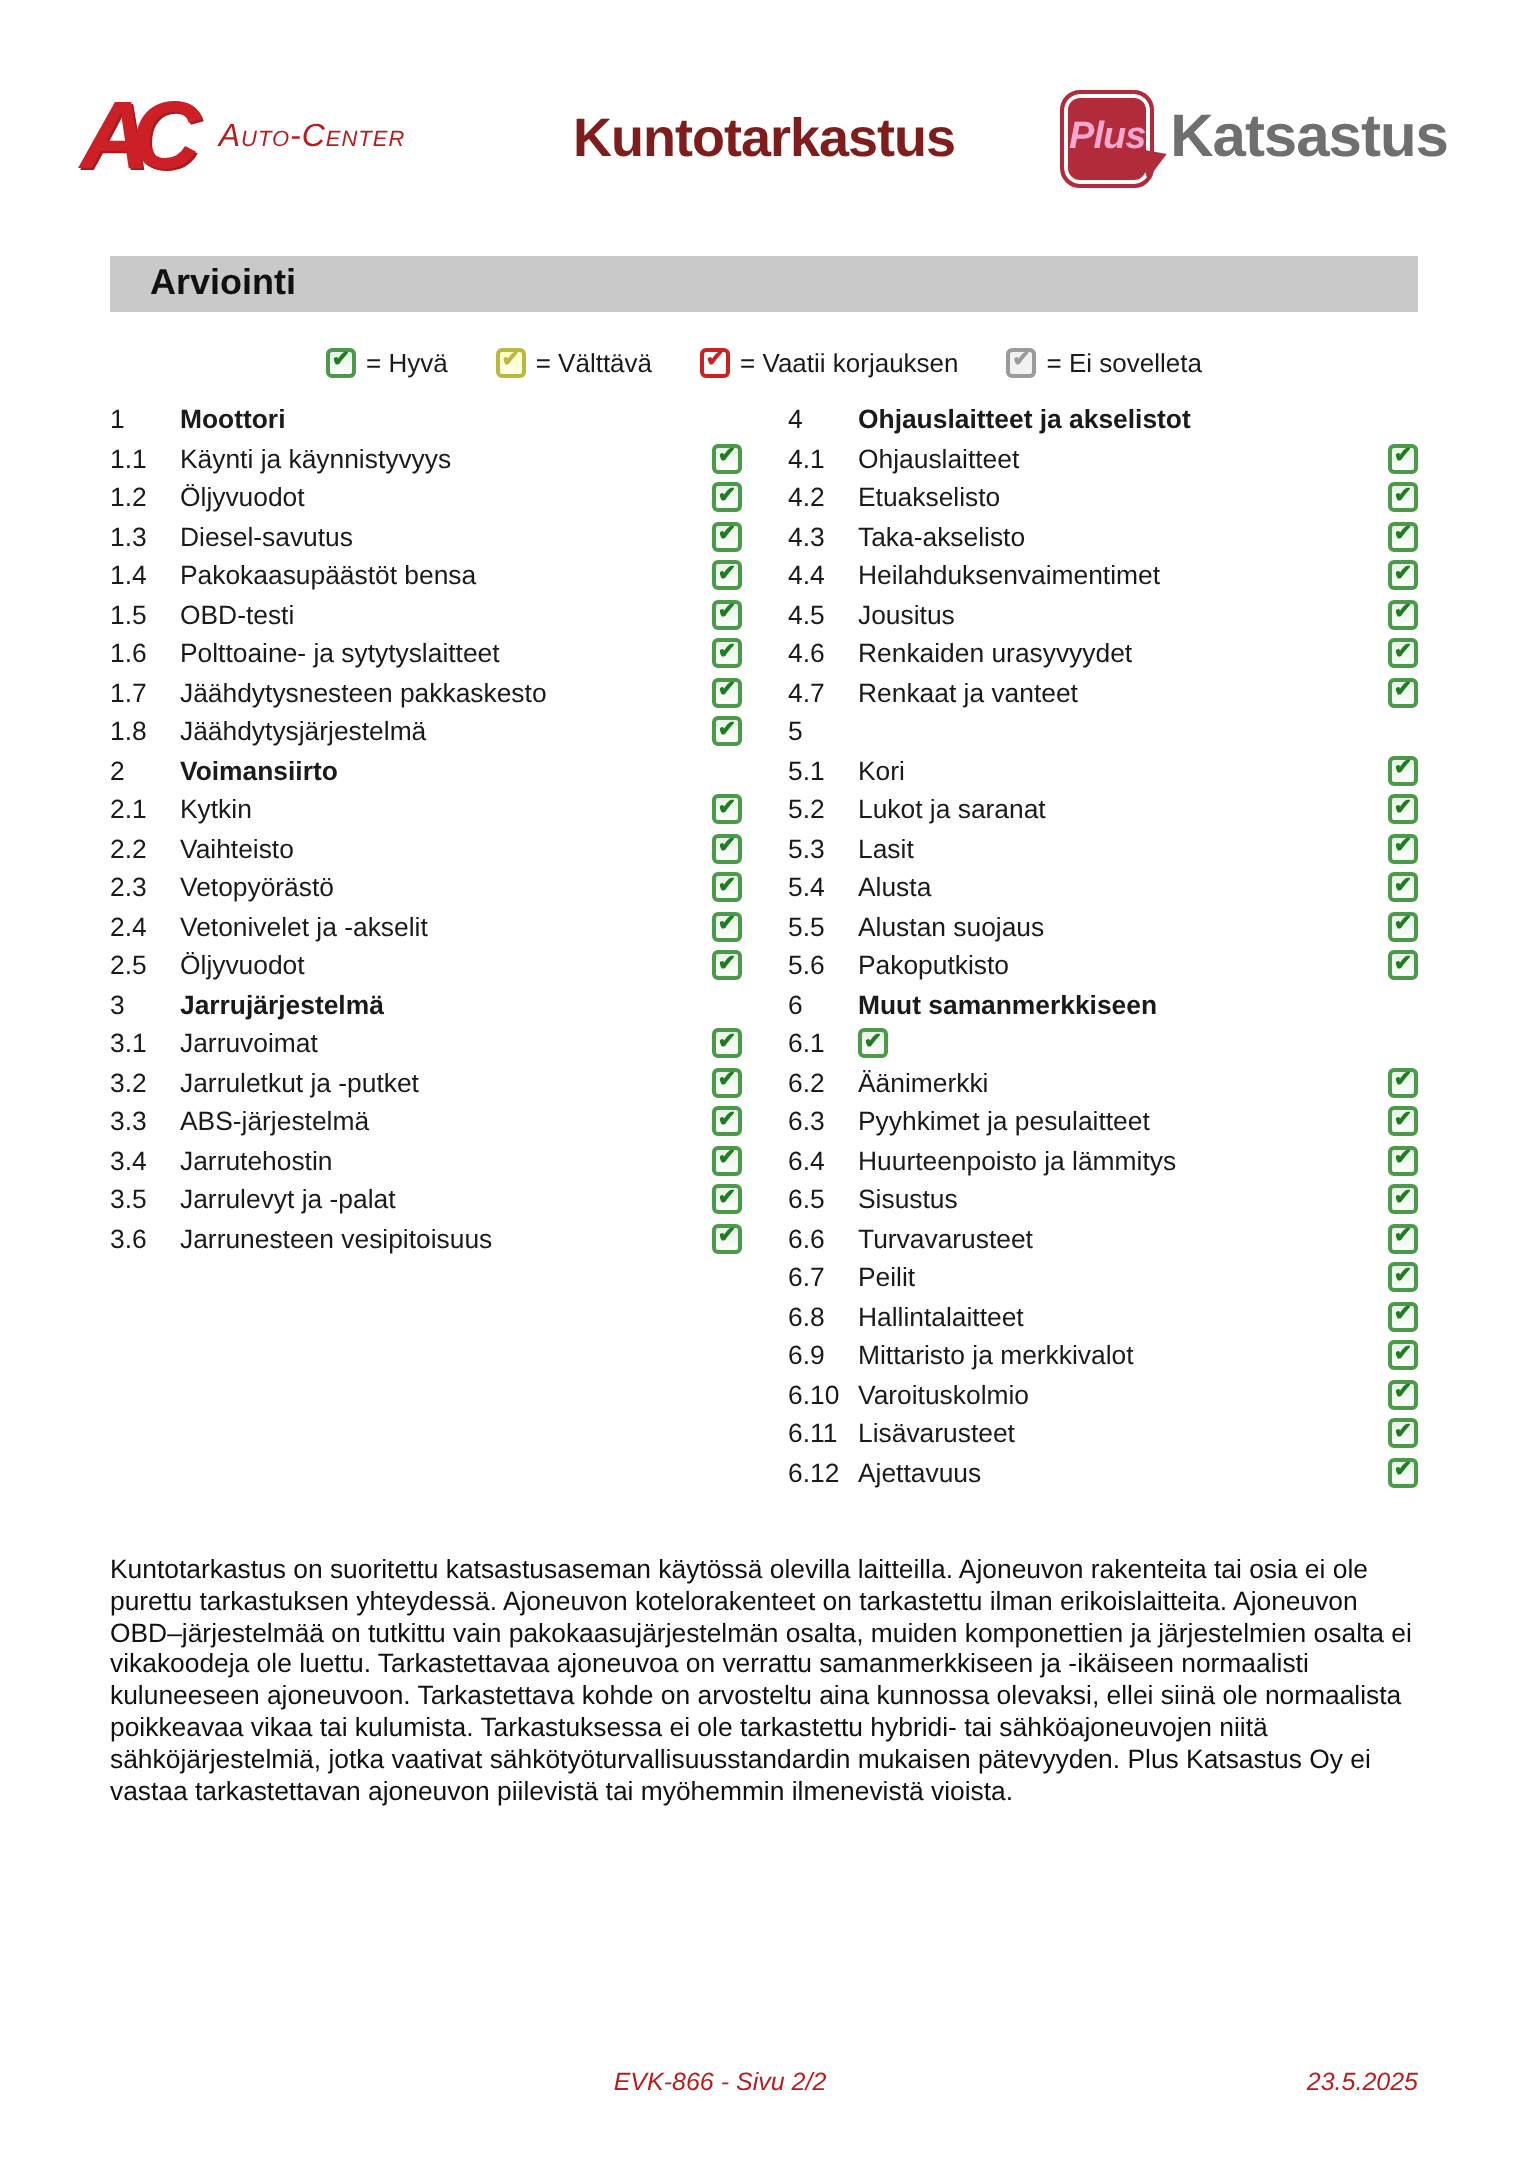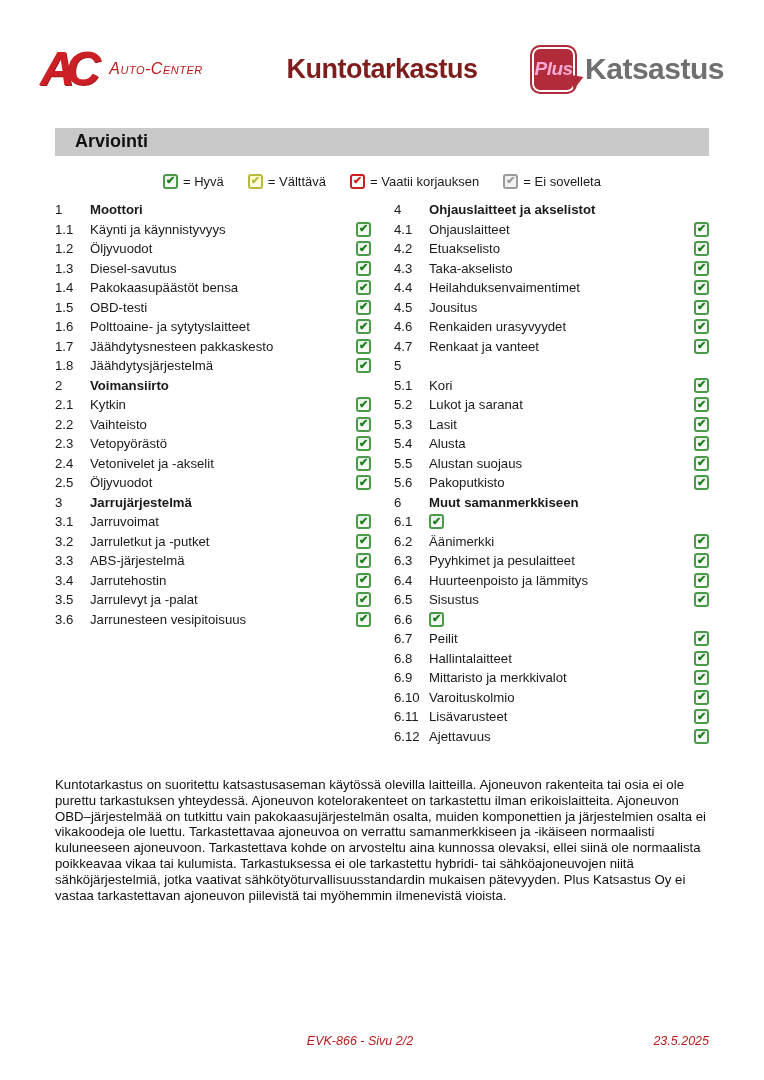--- a/index.html
+++ b/index.html
@@ -434,20 +434,21 @@
   <div class="row">
     <span class="num">6.5</span>
     <span class="lbl">Sisustus</span>
     <span class="cb cb-good">
             <span class="mark">✔</span>
           </span>
   </div>
 
   <div class="row">
     <span class="num">6.6</span>
+    <span class="lbl">Turvavarusteet</span>
     <span class="cb cb-good">
             <span class="mark">✔</span>
           </span>
   </div>
 
   <div class="row">
     <span class="num">6.7</span>
     <span class="lbl">Peilit</span>
     <span class="cb cb-good">
             <span class="mark">✔</span>

